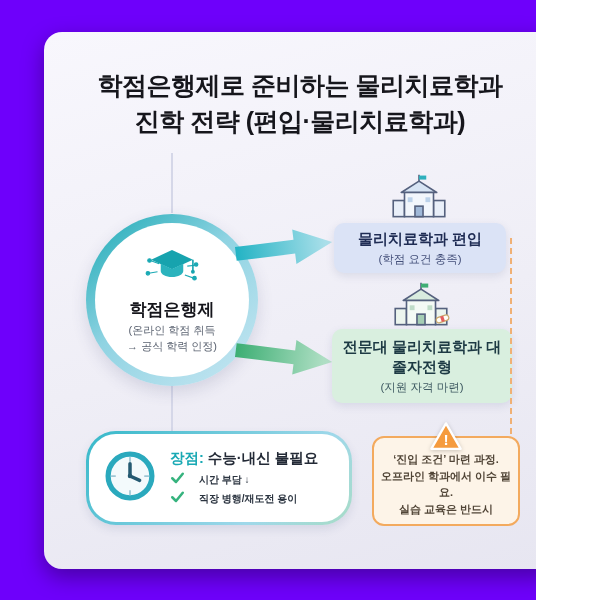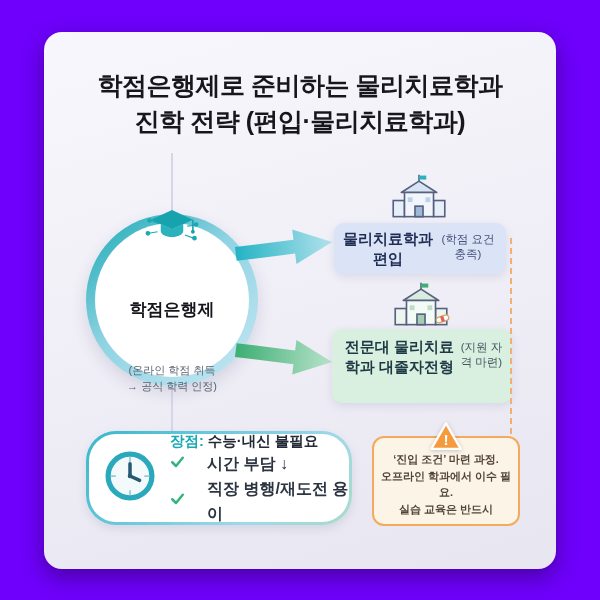--- a/index.html
+++ b/index.html
@@ -7,21 +7,21 @@
     --box1-bg:#dbe3f6; --box2-bg:#d9efdf;
     --warning-bg:#fdf4e8; --warning-border:#f3aa5e; --orange:#ef7f1f;
   }
   *{margin:0;padding:0;box-sizing:border-box;}
   body{
     width:600px;height:600px;
     font-family:"Liberation Sans","DejaVu Sans",sans-serif;
     background:#fff;
   }
   .stage{
-    position:relative;width:600px;height:600px;
+    position:relative;width:536px;height:600px;
     background:var(--purple,#6e00fb);overflow:hidden;padding-left:35px;
   }
   .card{
     position:absolute;left:44px;top:32px;width:512px;height:537px;
     border-radius:18px;
     background:linear-gradient(165deg,#f8f7fd 0%,#efeef6 55%,#e7e6f1 100%);
     box-shadow:0 8px 22px rgba(0,0,0,.35);
   }
   .title{
     position:absolute;top:36px;left:0;right:0;
@@ -32,34 +32,33 @@
   .conn-top{left:127px;top:121px;height:60px;}
   .conn-bottom{left:127px;top:353px;height:46px;}
   .hub{
     position:absolute;left:42px;top:182px;width:172px;height:172px;
     border-radius:50%;border:9px solid transparent;
     background:linear-gradient(#fff,#fff) padding-box,
                linear-gradient(140deg,var(--teal,#19a9b4) 0%,#8fd3e2 45%,#c9e7f3 100%) border-box;
     box-shadow:0 6px 16px rgba(60,70,120,.16);
     display:flex;flex-direction:column;align-items:center;justify-content:center;
     text-align:center;
-    gap:40px;
   }
   .hub-label{font-size:17px;font-weight:800;color:#15151b;margin-top:3px;}
   .hub-sub{font-size:11px;color:#5a6270;line-height:1.4;margin-top:2px;}
   .arrow{position:absolute;width:104px;height:46px;}
   .arrow-top{left:188px;top:193px;transform:rotate(-7deg);}
   .arrow-bottom{left:188px;top:301px;transform:rotate(7deg);}
   .school-icon{position:absolute;}
   .school-top{left:346px;top:141px;}
   .school-bottom{left:348px;top:249px;}
   .path-card{
     position:absolute;border-radius:10px;text-align:center;
     box-shadow:0 3px 8px rgba(80,90,140,.14);
-    display:flex;flex-direction:row;justify-content:flex-start;
+    display:flex;flex-direction:column;justify-content:space-between;
   }
   .path-top-card{
     left:290px;top:191px;width:172px;min-height:50px;padding:6px 6px;
     background:var(--box1-bg,#dbe3f6);
   }
   .path-bottom-card{
     left:288px;top:297px;width:180px;min-height:74px;padding:8px 8px;
     background:var(--box2-bg,#d9efdf);
   }
   .path-label{font-size:15px;font-weight:800;color:#1f2c54;line-height:1.3;}
@@ -70,21 +69,21 @@
     position:absolute;left:42px;top:399px;width:266px;height:94px;
     border-radius:30px;border:3px solid transparent;
     background:linear-gradient(#fff,#fff) padding-box,
                linear-gradient(135deg,#35b8c9,#9fd8ea 70%,#a8dcc6) border-box;
     box-shadow:0 4px 10px rgba(60,70,120,.12);
     display:flex;align-items:center;padding-left:13px;
   }
   .benefits-text{margin-left:12px;line-height:1.55;}
   .benefits-line1{font-size:14.5px;font-weight:800;color:#232a36;}
   .benefits-label{color:var(--teal,#19a9b4);margin-right:4px;}
-  .benefit-item{display:flex;align-items:center;gap:22px;font-size:16px;font-weight:600;color:#2b3440;}
+  .benefit-item{display:flex;align-items:center;gap:14px;font-size:10px;font-weight:600;color:#2b3440;}
   .warning{
     position:absolute;left:328px;top:404px;width:148px;height:90px;
     border-radius:12px;background:var(--warning-bg,#fdf4e8);
     border:2px solid var(--warning-border,#f3aa5e);
     text-align:center;padding-top:13px;
     font-size:11px;line-height:1.5;color:#514537;font-weight:600;
   }
   .warning-icon{
     position:absolute;left:50%;top:-17px;transform:translateX(-50%);
     filter:drop-shadow(0 1px 2px rgba(0,0,0,.2));

